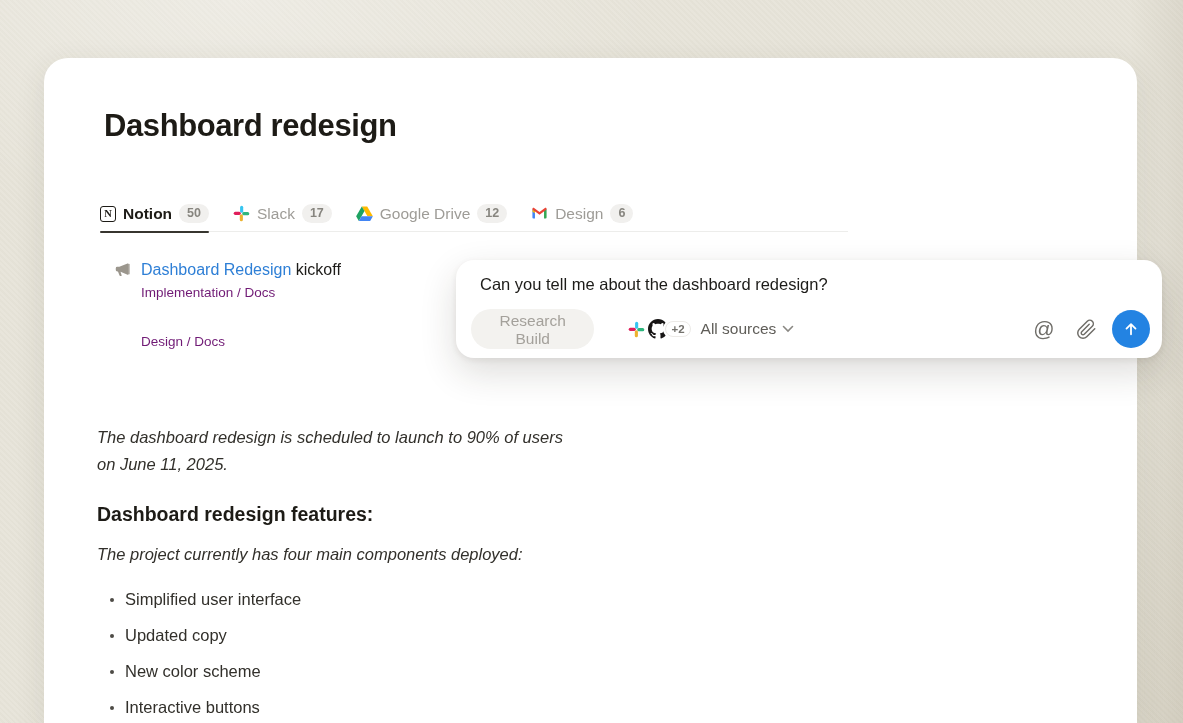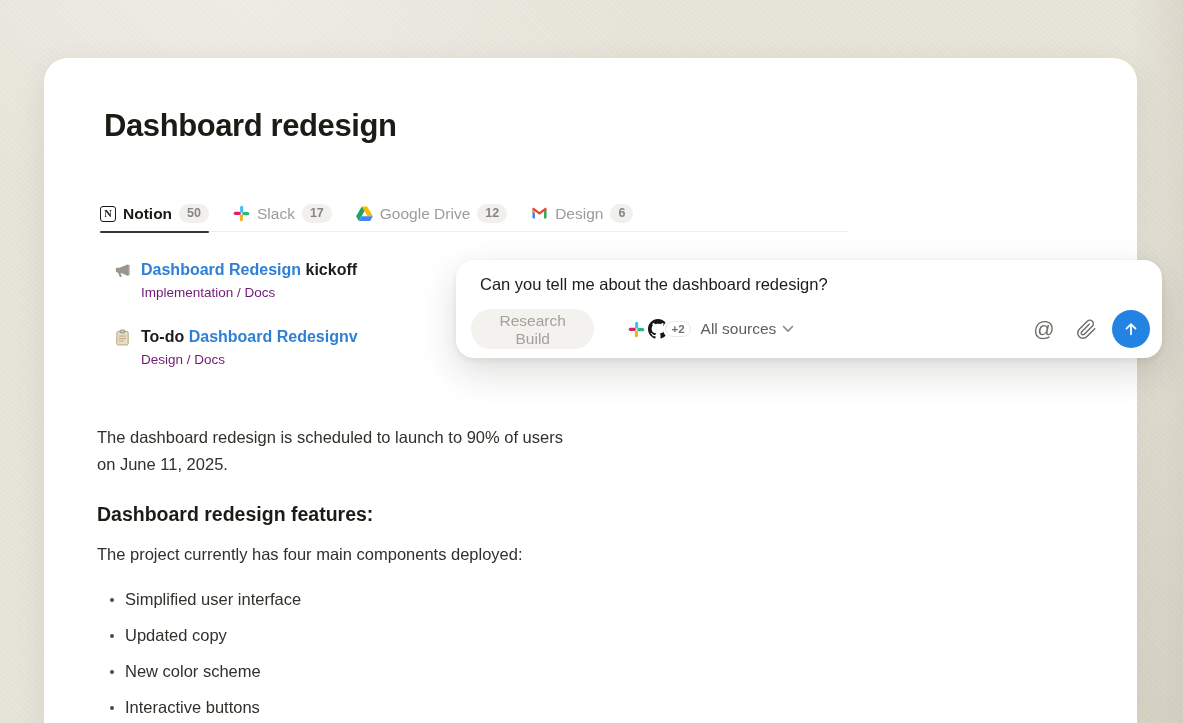--- a/index.html
+++ b/index.html
@@ -46,29 +46,29 @@
   }
   .notion-logo {
     width:16px; height:16px; border:1.6px solid #1d1b16; border-radius:3px;
     display:flex; align-items:center; justify-content:center;
     font-size:10.5px; font-weight:700; color:#1d1b16; font-family:"Liberation Serif",serif;
   }
   .icon-16 { width:17px; height:17px; display:block; }
 
   
   .result { position:absolute; left:70px; }
-  .result-title { font-size:16px; font-weight:700; color:#1d1c19; display:flex; align-items:flex-end; gap:10px; }
+  .result-title { font-size:16px; font-weight:400; color:#1d1c19; display:flex; align-items:flex-start; gap:10px; }
   .result-title .link { color:#2e7fd6; cursor:pointer; }
   .result-sub { font-size:13.5px; color:#701a75; margin-top:6px; margin-left:27px; }
   .result-icon { width:17px; height:17px; display:inline-block; }
 
   
   .content { position:absolute; left:53px; top:366px; width:620px; font-size:16.5px; line-height:27px; color:#32302b; }
   .content h2 { font-size:19.5px; font-weight:700; color:#1d1b16; margin-top:23px; margin-bottom:13px; }
-  .content p { margin-bottom:18px; }
+  .content p { margin-bottom:18px;font-style:italic; }
   .content ul { list-style:none; margin-bottom:10px; }
   .content li { position:relative; padding-left:28px; margin-bottom:9px; }
   .content li::before {
     content:""; position:absolute; left:13px; top:12px; width:4px; height:4px;
     border-radius:50%; background:#4d4b46;
   }
 
   
   .ask-bar {
     position:absolute; left:456px; top:260px; width:706px; height:98px;
@@ -183,31 +183,20 @@
       </svg></span>
       <span>
         <span class="link">Dashboard Redesign</span>
         <span>kickoff</span>
       </span>
     </div>
     <div class="result-sub">Implementation / Docs</div>
   </div>
 
   <div class="result" style="top:270px;">
-    <div class="result-title">
-      <span class="result-icon"><svg viewBox="0 0 24 24" width="17" height="17">
-        <rect x="4" y="3.5" width="16" height="19" rx="2" fill="#e9dfc6" stroke="#b4a478" stroke-width="1.4"></rect>
-        <rect x="8.5" y="1.5" width="7" height="4" rx="1.2" fill="#c9c4ba" stroke="#8f8a80" stroke-width="1.2"></rect>
-        <path d="M7.5 10h9M7.5 13.5h9M7.5 17h6" stroke="#b4a478" stroke-width="1.3" stroke-linecap="round"></path>
-      </svg></span>
-      <span>
-        <span>To-do</span>
-        <span class="link">Dashboard Redesignv</span>
-      </span>
-    </div>
     <div class="result-sub">Design / Docs</div>
   </div>
 
   <div class="content">
     <p><span>The dashboard redesign is scheduled to launch to 90% of users</span><br><span>on June 11, 2025.</span></p>
     <h2>Dashboard redesign features:</h2>
     <p>The project currently has four main components deployed:</p>
     <ul>
       <li>Simplified user interface</li>
       <li>Updated copy</li>

